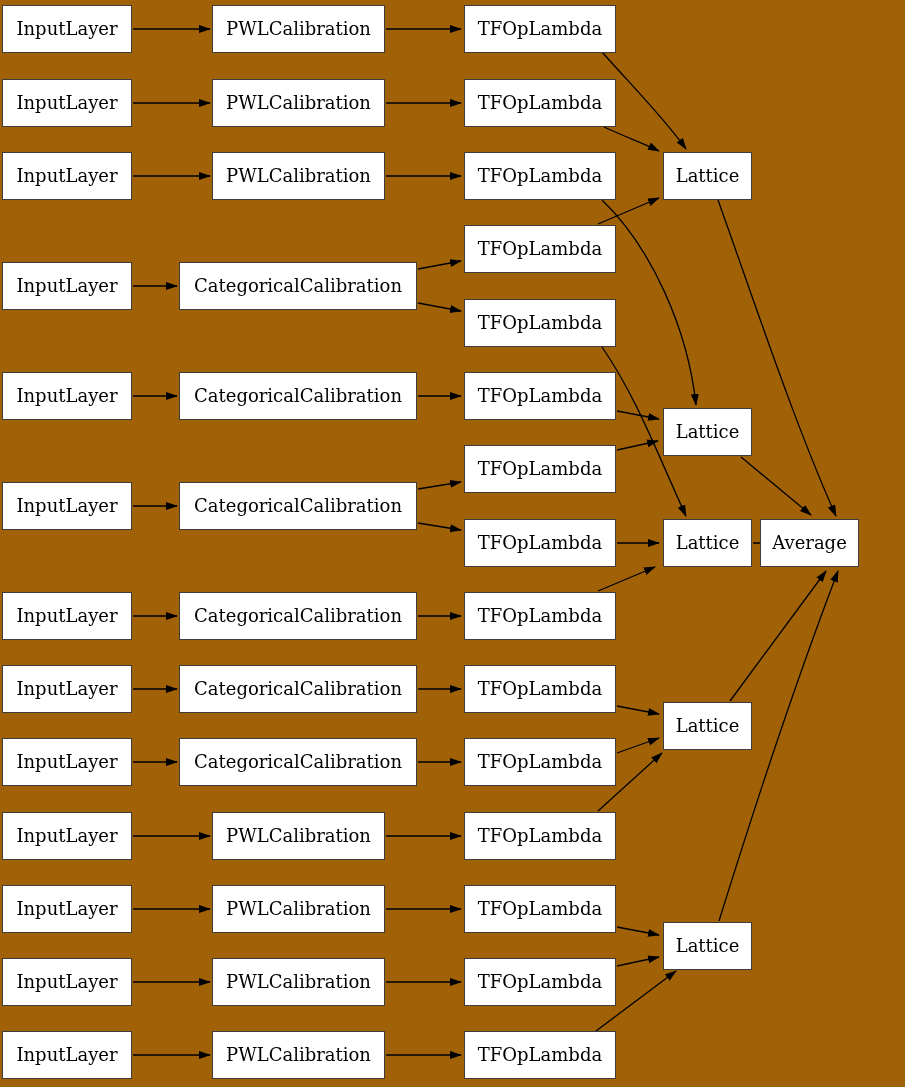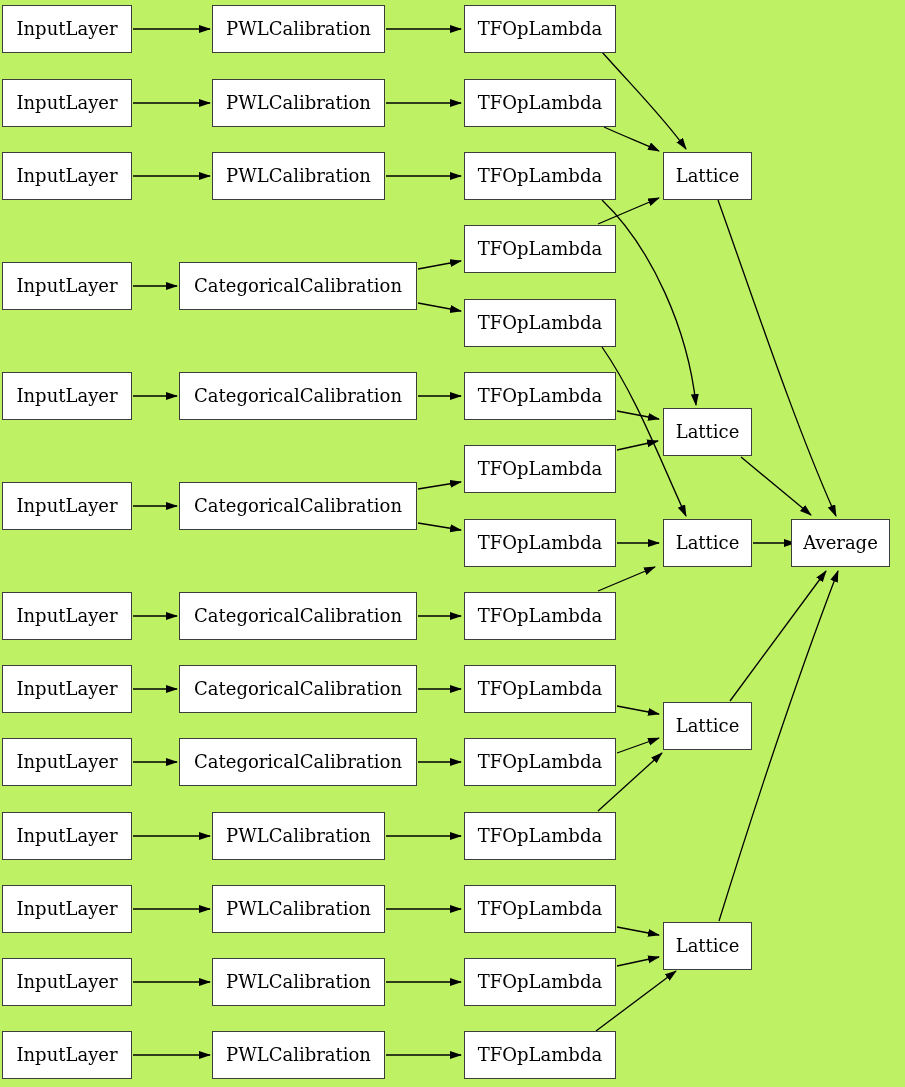--- a/index.html
+++ b/index.html
@@ -4,21 +4,21 @@
 <style>
   html, body {
     margin: 0;
     padding: 0;
     background: #ffffff;
   }
   .canvas {
     position: relative;
     width: 905px;
     height: 1087px;
-    background: #bef264;
+    background: #a16207;
     font-family: "DejaVu Serif", "Liberation Serif", serif;
     overflow: hidden;
     text-align: right;
   }
   svg.edge-layer {
     position: absolute;
     left: 0;
     top: 0;
     width: 905px;
     height: 1087px;
@@ -143,15 +143,15 @@
       <div class="node" style="left: 464px; top: 738px; width: 152px; height: 48px;">TFOpLambda</div>
       <div class="node" style="left: 464px; top: 812px; width: 152px; height: 48px;">TFOpLambda</div>
       <div class="node" style="left: 464px; top: 885px; width: 152px; height: 48px;">TFOpLambda</div>
       <div class="node" style="left: 464px; top: 958px; width: 152px; height: 48px;">TFOpLambda</div>
       <div class="node" style="left: 464px; top: 1031px; width: 152px; height: 48px;">TFOpLambda</div>
       <div class="node" style="left: 663px; top: 152px; width: 89px; height: 48px;">Lattice</div>
       <div class="node" style="left: 663px; top: 408px; width: 89px; height: 48px;">Lattice</div>
       <div class="node" style="left: 663px; top: 519px; width: 89px; height: 48px;">Lattice</div>
       <div class="node" style="left: 663px; top: 702px; width: 89px; height: 48px;">Lattice</div>
       <div class="node" style="left: 663px; top: 922px; width: 89px; height: 48px;">Lattice</div>
-      <div class="node" style="left: 791px; top: 519px; width: 99px; height: 48px;">Average</div>
+      <div class="node" style="left: 760px; top: 519px; width: 99px; height: 48px;">Average</div>
     </div>
 </div>
 
 </body></html>

